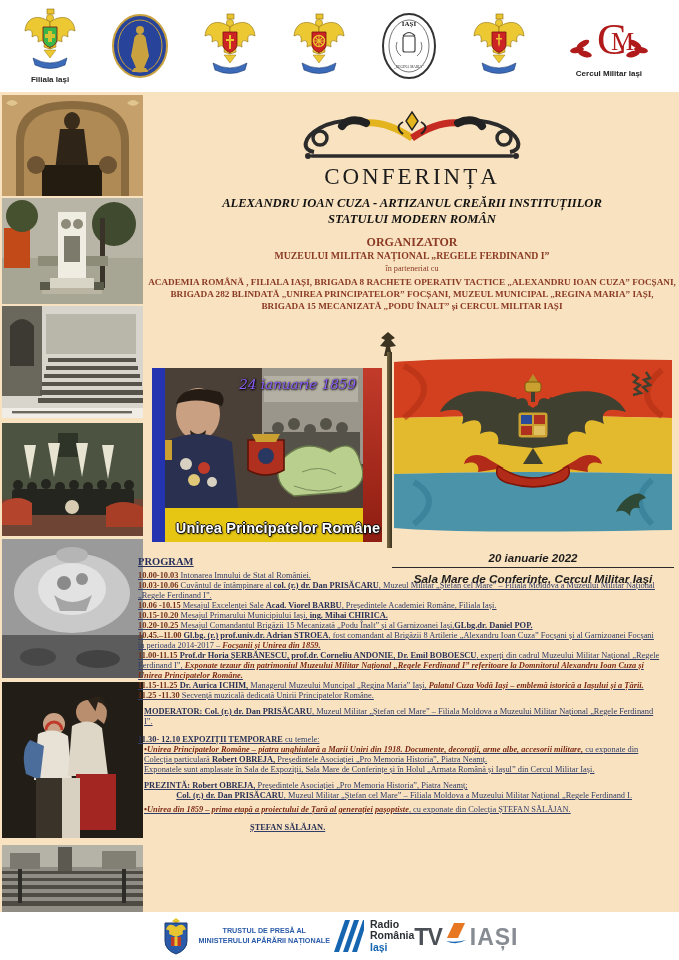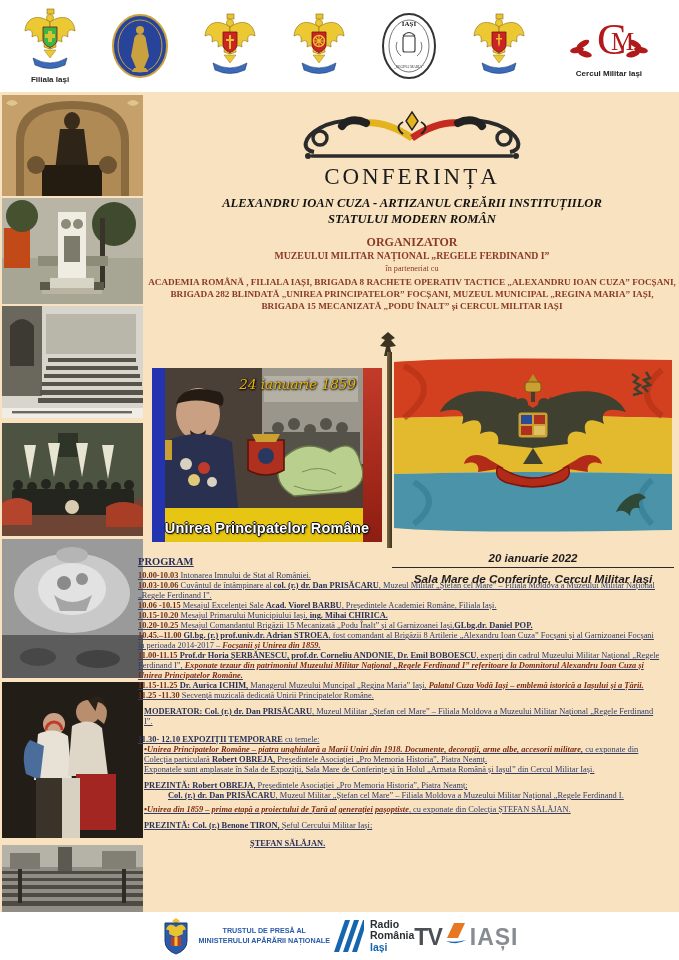--- a/index.html
+++ b/index.html
@@ -29,22 +29,22 @@
   .org-line{font-weight:bold;font-size:9.8px;line-height:1.3;}
   .org-part{font-size:8.2px;line-height:1.5;}
   .org-partner{font-weight:bold;font-size:9.2px;line-height:1.32;}
 
   
   .collage{position:absolute;left:152px;top:368px;width:230px;height:174px;background:#2a241c;overflow:hidden;}
   .collage .band-blue{position:absolute;left:0;top:0;width:13px;height:100%;background:#2433b0;}
   .collage .band-red{position:absolute;right:0;top:0;width:19px;height:100%;background:linear-gradient(#c23b2a,#8e1d12);}
   .collage .band-yellow{position:absolute;left:13px;right:19px;bottom:0;height:34px;background:#e6c513;}
   .collage-date{position:absolute;right:26px;top:8px;font-family:"DejaVu Serif",serif;font-style:italic;
-                font-size:13.5px;color:#eab308;text-shadow:0 1px 2px #000,1px 0 2px #000;}
-  .collage-cap{position:absolute;left:8px;bottom:6px;width:214px;text-align:center;
+                font-size:13.5px;color:#8b5cf6;text-shadow:0 1px 2px #000,1px 0 2px #000;}
+  .collage-cap{position:absolute;left:19px;bottom:6px;width:214px;text-align:center;
                font-family:"Liberation Sans",sans-serif;font-weight:bold;font-size:14.5px;color:#fff;
                text-shadow:-1px 0 0 #111,1px 0 0 #111,0 -1px 0 #111,0 1px 0 #111,1px 1px 2px #000;letter-spacing:.2px;}
   .pole{position:absolute;left:387px;top:352px;width:5px;height:196px;background:linear-gradient(90deg,#7a6a42,#3c3220);}
   .finial{position:absolute;left:377px;top:330px;}
   .flag{position:absolute;left:394px;top:356px;width:278px;height:178px;overflow:hidden;}
   .date-block{position:absolute;left:392px;top:552px;width:282px;text-align:center;
               font-family:"Liberation Sans",sans-serif;font-weight:bold;font-style:italic;color:#1d1d1d;}
   .date-block .d{font-size:11.5px;padding-bottom:3px;border-bottom:1.6px solid #2a2a2a;display:block;}
   .date-block .v{font-size:11.8px;display:block;margin-top:4px;}
 
@@ -52,21 +52,21 @@
   .textcol{position:absolute;left:138px;top:557px;width:524px;font-size:8.4px;line-height:10px;color:#333e68;text-decoration:underline;}
   .prog-head{font-size:10.5px;font-weight:bold;color:#27305a;text-decoration:underline;margin:0 0 4px 0;}
   .prog-line{margin:0;}
   .seg-t{color:#713018;font-weight:bold;}
   .seg-b{color:#2a3156;font-weight:bold;}
   .seg-i{color:#7c2b15;font-weight:bold;font-style:italic;}
   .seg-n{color:#333e68;}
   .blk{margin:0;}
   .mt6{margin-top:6px;} .mt8{margin-top:8px;} .mt4{margin-top:4px;}
   .indent{padding-left:6px;}
-  .center-wrap{text-align:left;padding:0 30px;}
+  .center-wrap{text-align:right;padding:0 30px;}
   .indent-big{padding-left:112px;margin-top:8px;}
 
   
   .foot{position:absolute;left:0;top:912px;width:679px;height:48px;background:#fff;
         display:flex;align-items:center;justify-content:center;padding:0 28px;box-sizing:border-box;
         font-family:"Liberation Sans",sans-serif;}
   .press{display:flex;align-items:center;gap:8px;}
   .press-txt{color:#2a5aa8;font-weight:bold;font-size:7.2px;line-height:1.35;text-align:center;}
   .radio{display:flex;align-items:center;gap:6px;}
   .radio-txt{font-size:10.5px;font-weight:bold;color:#2b2f33;line-height:1.08;}
@@ -422,21 +422,20 @@
 
     <p class="blk mt8"><span class="seg-b">11.30- 12.10 EXPOZIȚII TEMPORARE</span><span class="seg-n"> cu temele:</span></p>
     <p class="blk indent"><span class="seg-i">•Unirea Principatelor Române – piatra unghiulară a Marii Uniri din 1918. Documente, decorații, arme albe, accesorii militare,</span><span class="seg-n"> cu exponate din Colecția  particulară </span><span class="seg-b">Robert OBREJA,</span><span class="seg-n"> Președintele Asociației „Pro Memoria Historia”, Piatra Neamț.</span></p>
     <p class="blk indent"><span class="seg-n">Exponatele sunt amplasate în Sala de Expoziții, Sala Mare de Conferințe și în Holul „Armata Română și  Iașul” din Cercul Militar Iași.</span></p>
 
     <p class="blk mt6 indent"><span class="seg-b">PREZINTĂ: Robert OBREJA,</span><span class="seg-n"> Președintele Asociației „Pro Memoria Historia”, Piatra Neamț;</span></p>
     <p class="blk center-wrap"><span class="seg-b">Col. (r.) dr. Dan PRISĂCARU</span><span class="seg-n">, Muzeul Militar „Ștefan cel Mare” – Filiala Moldova a  Muzeului Militar Național „Regele Ferdinand I.</span></p>
 
     <p class="blk mt4 indent"><span class="seg-i">•Unirea din 1859 – prima etapă a proiectului de Țară al generației pașoptiste</span><span class="seg-n">, cu exponate din Colecția ȘTEFAN SĂLĂJAN.</span></p>
 
-    <p class="blk mt6 indent"><span class="seg-b">PREZINTĂ: Col. (r.) Benone TIRON,</span><span class="seg-n"> Șeful Cercului Militar Iași;</span></p>
     <p class="blk indent-big"><span class="seg-b">ȘTEFAN SĂLĂJAN.</span></p>
   </div>
 
   <div class="foot">
     <div class="press">
       <svg width="30" height="38" viewBox="0 0 30 38">
         <path d="M15 1 l4 3 -4 3 -4 -3 z" fill="#e8c430"></path>
         <path d="M4 6 h22 v18 q0 9 -11 13 q-11 -4 -11 -13 z" fill="#2a5aa8" stroke="#1a3a70"></path>
         <path d="M15 10 c-5 -4 -9 -2 -10 3 c3 -1 4 1 3 4 l7 3 l7 -3 c-1 -3 0 -5 3 -4 c-1 -5 -5 -7 -10 -3" fill="#e8c430"></path>
         <rect x="10" y="20" width="10" height="9" fill="#c23a28"></rect>

